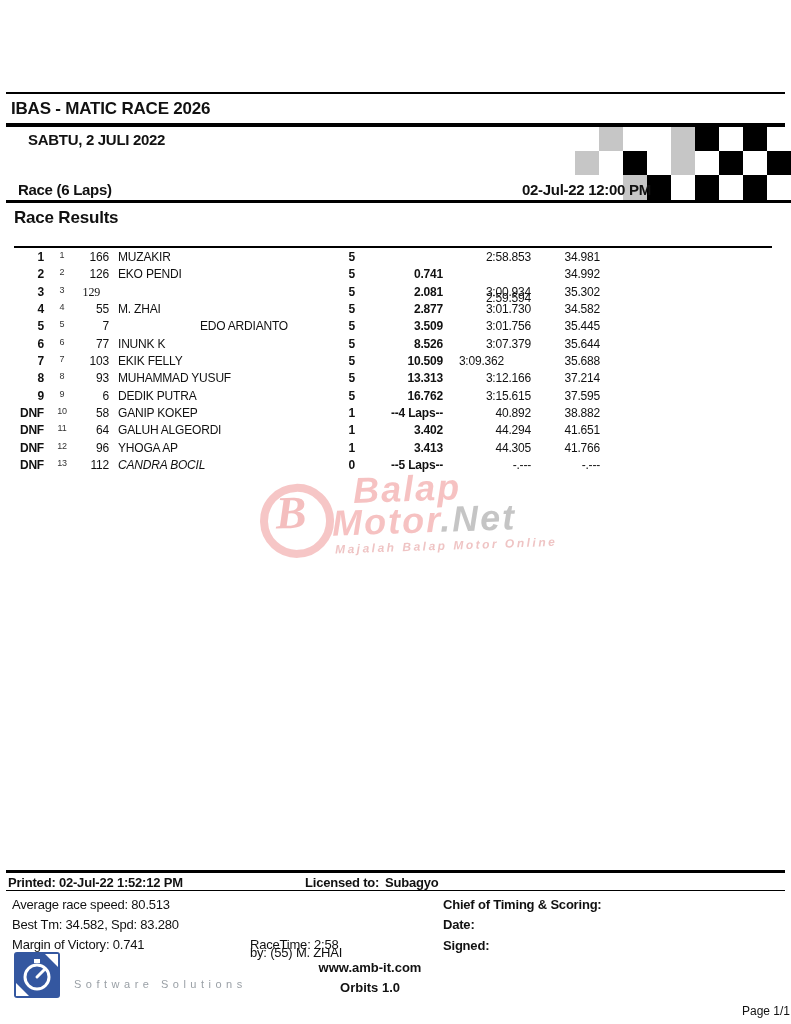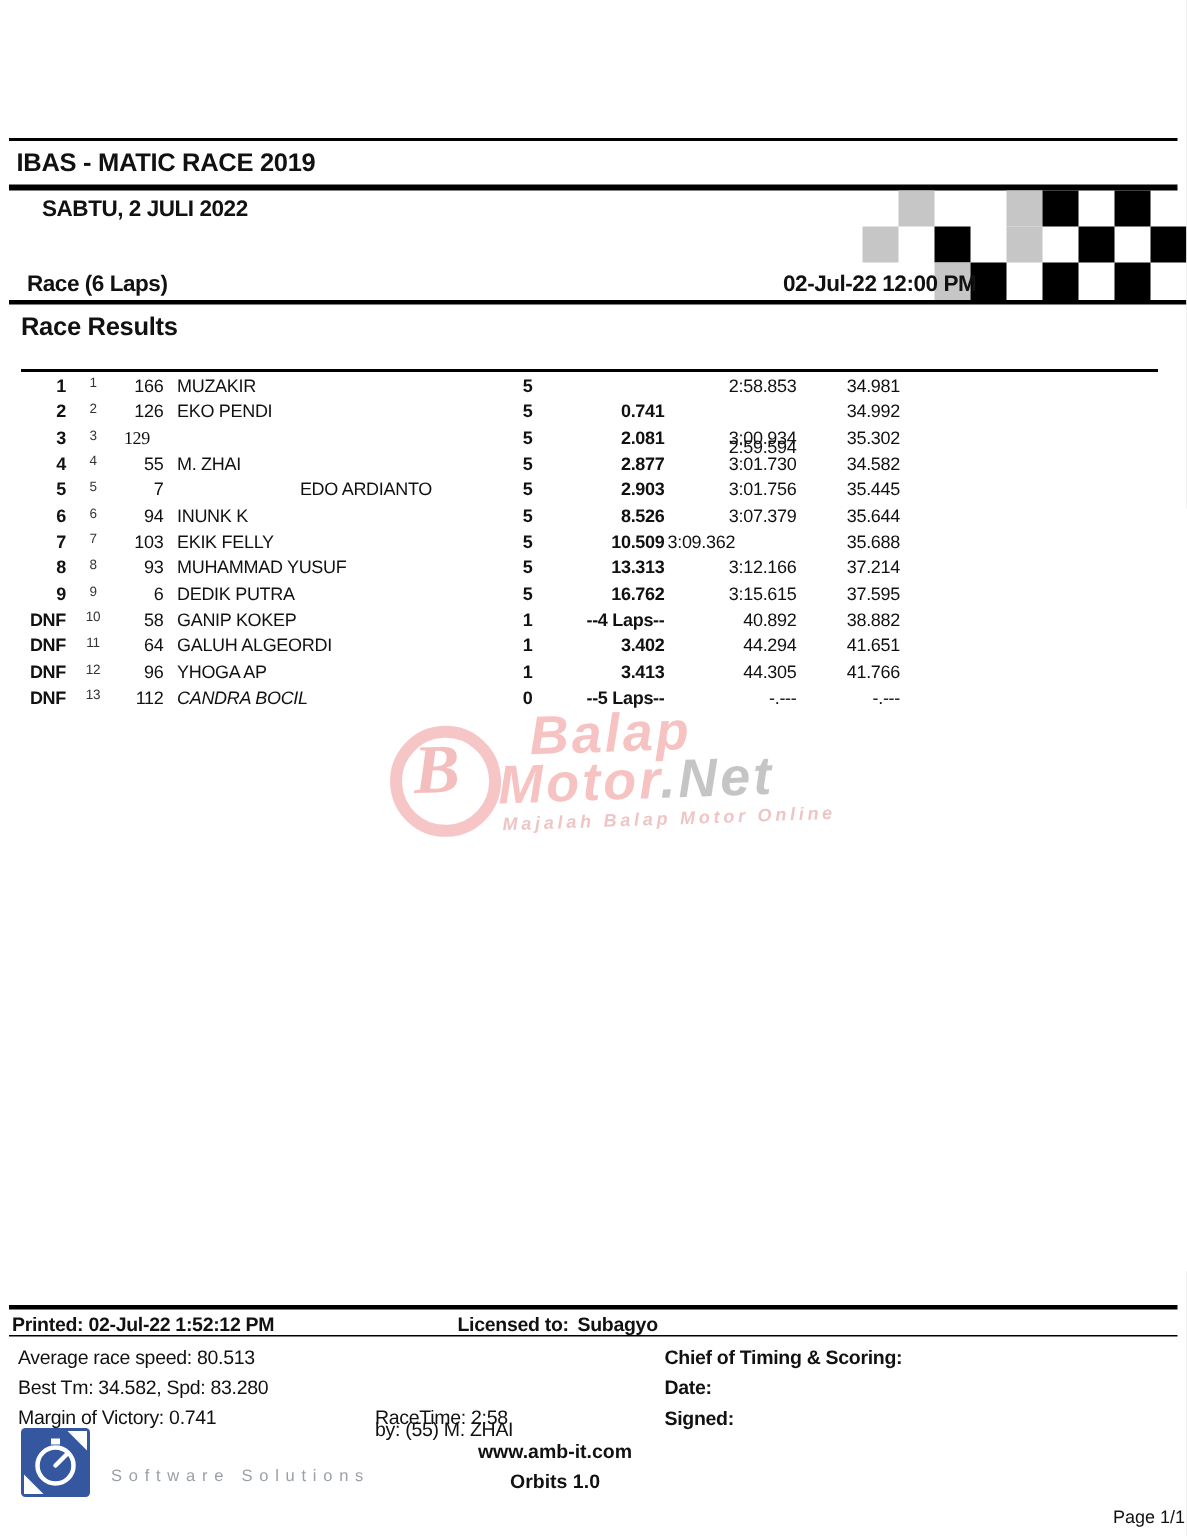--- a/index.html
+++ b/index.html
@@ -54,21 +54,21 @@
 </style>
 </head>
 <body>
 
 <div class="page">
 
   <div class="rule" style="left:6px; top:92px; width:779px; height:2px;"></div>
   <div class="rule" style="left:6px; top:123px; width:779px; height:4px;"></div>
   <div class="rule" style="left:6px; top:200px; width:785px; height:3px;"></div>
 
-  <div class="abs title" style="left:11px; top:99px;">IBAS - MATIC RACE 2019</div>
+  <div class="abs title" style="left:11px; top:99px;">IBAS - MATIC RACE 2026</div>
 
   <div class="flag" id="flag">
       <div class="flag-cell" style="left: 24px; top: 0px; background: rgb(198, 198, 198);"></div>
       <div class="flag-cell" style="left: 96px; top: 0px; background: rgb(198, 198, 198);"></div>
       <div class="flag-cell" style="left: 120px; top: 0px; background: rgb(0, 0, 0);"></div>
       <div class="flag-cell" style="left: 168px; top: 0px; background: rgb(0, 0, 0);"></div>
       <div class="flag-cell" style="left: 0px; top: 24px; background: rgb(198, 198, 198);"></div>
       <div class="flag-cell" style="left: 48px; top: 24px; background: rgb(0, 0, 0);"></div>
       <div class="flag-cell" style="left: 96px; top: 24px; background: rgb(198, 198, 198);"></div>
       <div class="flag-cell" style="left: 144px; top: 24px; background: rgb(0, 0, 0);"></div>
@@ -139,48 +139,48 @@
         <div class="tcell" style="left: 618px; width: 50px; text-align: left;"></div>
         <div class="tcell" style="left: 688px; width: 70px; text-align: left;"></div>
       </div>
       <div class="trow">
         <div class="tcell bold" style="left: 6px; width: 38px; text-align: right;">5</div>
         <div class="tcell small" style="left: 50px; width: 24px; text-align: center;">5</div>
         <div class="tcell" style="left: 78px; width: 31px; text-align: right;">7</div>
         <div class="tcell" style="left: 118px; width: 170px; text-align: right;">EDO ARDIANTO</div>
         <div class="tcell" style="left: 240px; width: 60px; text-align: center;"></div>
         <div class="tcell bold" style="left: 315px; width: 40px; text-align: right;">5</div>
-        <div class="tcell bold" style="left: 363px; width: 80px; text-align: right;">2.903</div>
+        <div class="tcell bold" style="left: 363px; width: 80px; text-align: right;">3.509</div>
         <div class="tcell" style="left: 455px; width: 76px; text-align: right;">3:01.756</div>
         <div class="tcell" style="left: 540px; width: 60px; text-align: right;">35.445</div>
         <div class="tcell" style="left: 618px; width: 50px; text-align: left;"></div>
         <div class="tcell" style="left: 688px; width: 70px; text-align: left;"></div>
       </div>
       <div class="trow">
         <div class="tcell bold" style="left: 6px; width: 38px; text-align: right;">6</div>
         <div class="tcell small" style="left: 50px; width: 24px; text-align: center;">6</div>
-        <div class="tcell" style="left: 78px; width: 31px; text-align: right;">94</div>
+        <div class="tcell" style="left: 78px; width: 31px; text-align: right;">77</div>
         <div class="tcell" style="left: 118px; width: 170px; text-align: left;">INUNK K</div>
         <div class="tcell" style="left: 240px; width: 60px; text-align: center;"></div>
         <div class="tcell bold" style="left: 315px; width: 40px; text-align: right;">5</div>
         <div class="tcell bold" style="left: 363px; width: 80px; text-align: right;">8.526</div>
         <div class="tcell" style="left: 455px; width: 76px; text-align: right;">3:07.379</div>
         <div class="tcell" style="left: 540px; width: 60px; text-align: right;">35.644</div>
         <div class="tcell" style="left: 618px; width: 50px; text-align: left;"></div>
         <div class="tcell" style="left: 688px; width: 70px; text-align: left;"></div>
       </div>
       <div class="trow">
         <div class="tcell bold" style="left: 6px; width: 38px; text-align: right;">7</div>
         <div class="tcell small" style="left: 50px; width: 24px; text-align: center;">7</div>
         <div class="tcell" style="left: 78px; width: 31px; text-align: right;">103</div>
         <div class="tcell" style="left: 118px; width: 170px; text-align: left;">EKIK FELLY</div>
         <div class="tcell" style="left: 240px; width: 60px; text-align: center;"></div>
         <div class="tcell bold" style="left: 315px; width: 40px; text-align: right;">5</div>
         <div class="tcell bold" style="left: 363px; width: 80px; text-align: right;">10.509</div>
-        <div class="tcell" style="left: 445px; width: 76px; ">3:09.362</div>
+        <div class="tcell" style="left: 428px; width: 76px; text-align: right;">3:09.362</div>
         <div class="tcell" style="left: 540px; width: 60px; text-align: right;">35.688</div>
         <div class="tcell" style="left: 618px; width: 50px; text-align: left;"></div>
         <div class="tcell" style="left: 688px; width: 70px; text-align: left;"></div>
       </div>
       <div class="trow">
         <div class="tcell bold" style="left: 6px; width: 38px; text-align: right;">8</div>
         <div class="tcell small" style="left: 50px; width: 24px; text-align: center;">8</div>
         <div class="tcell" style="left: 78px; width: 31px; text-align: right;">93</div>
         <div class="tcell" style="left: 118px; width: 170px; text-align: left;">MUHAMMAD YUSUF</div>
         <div class="tcell" style="left: 240px; width: 60px; text-align: center;"></div>

